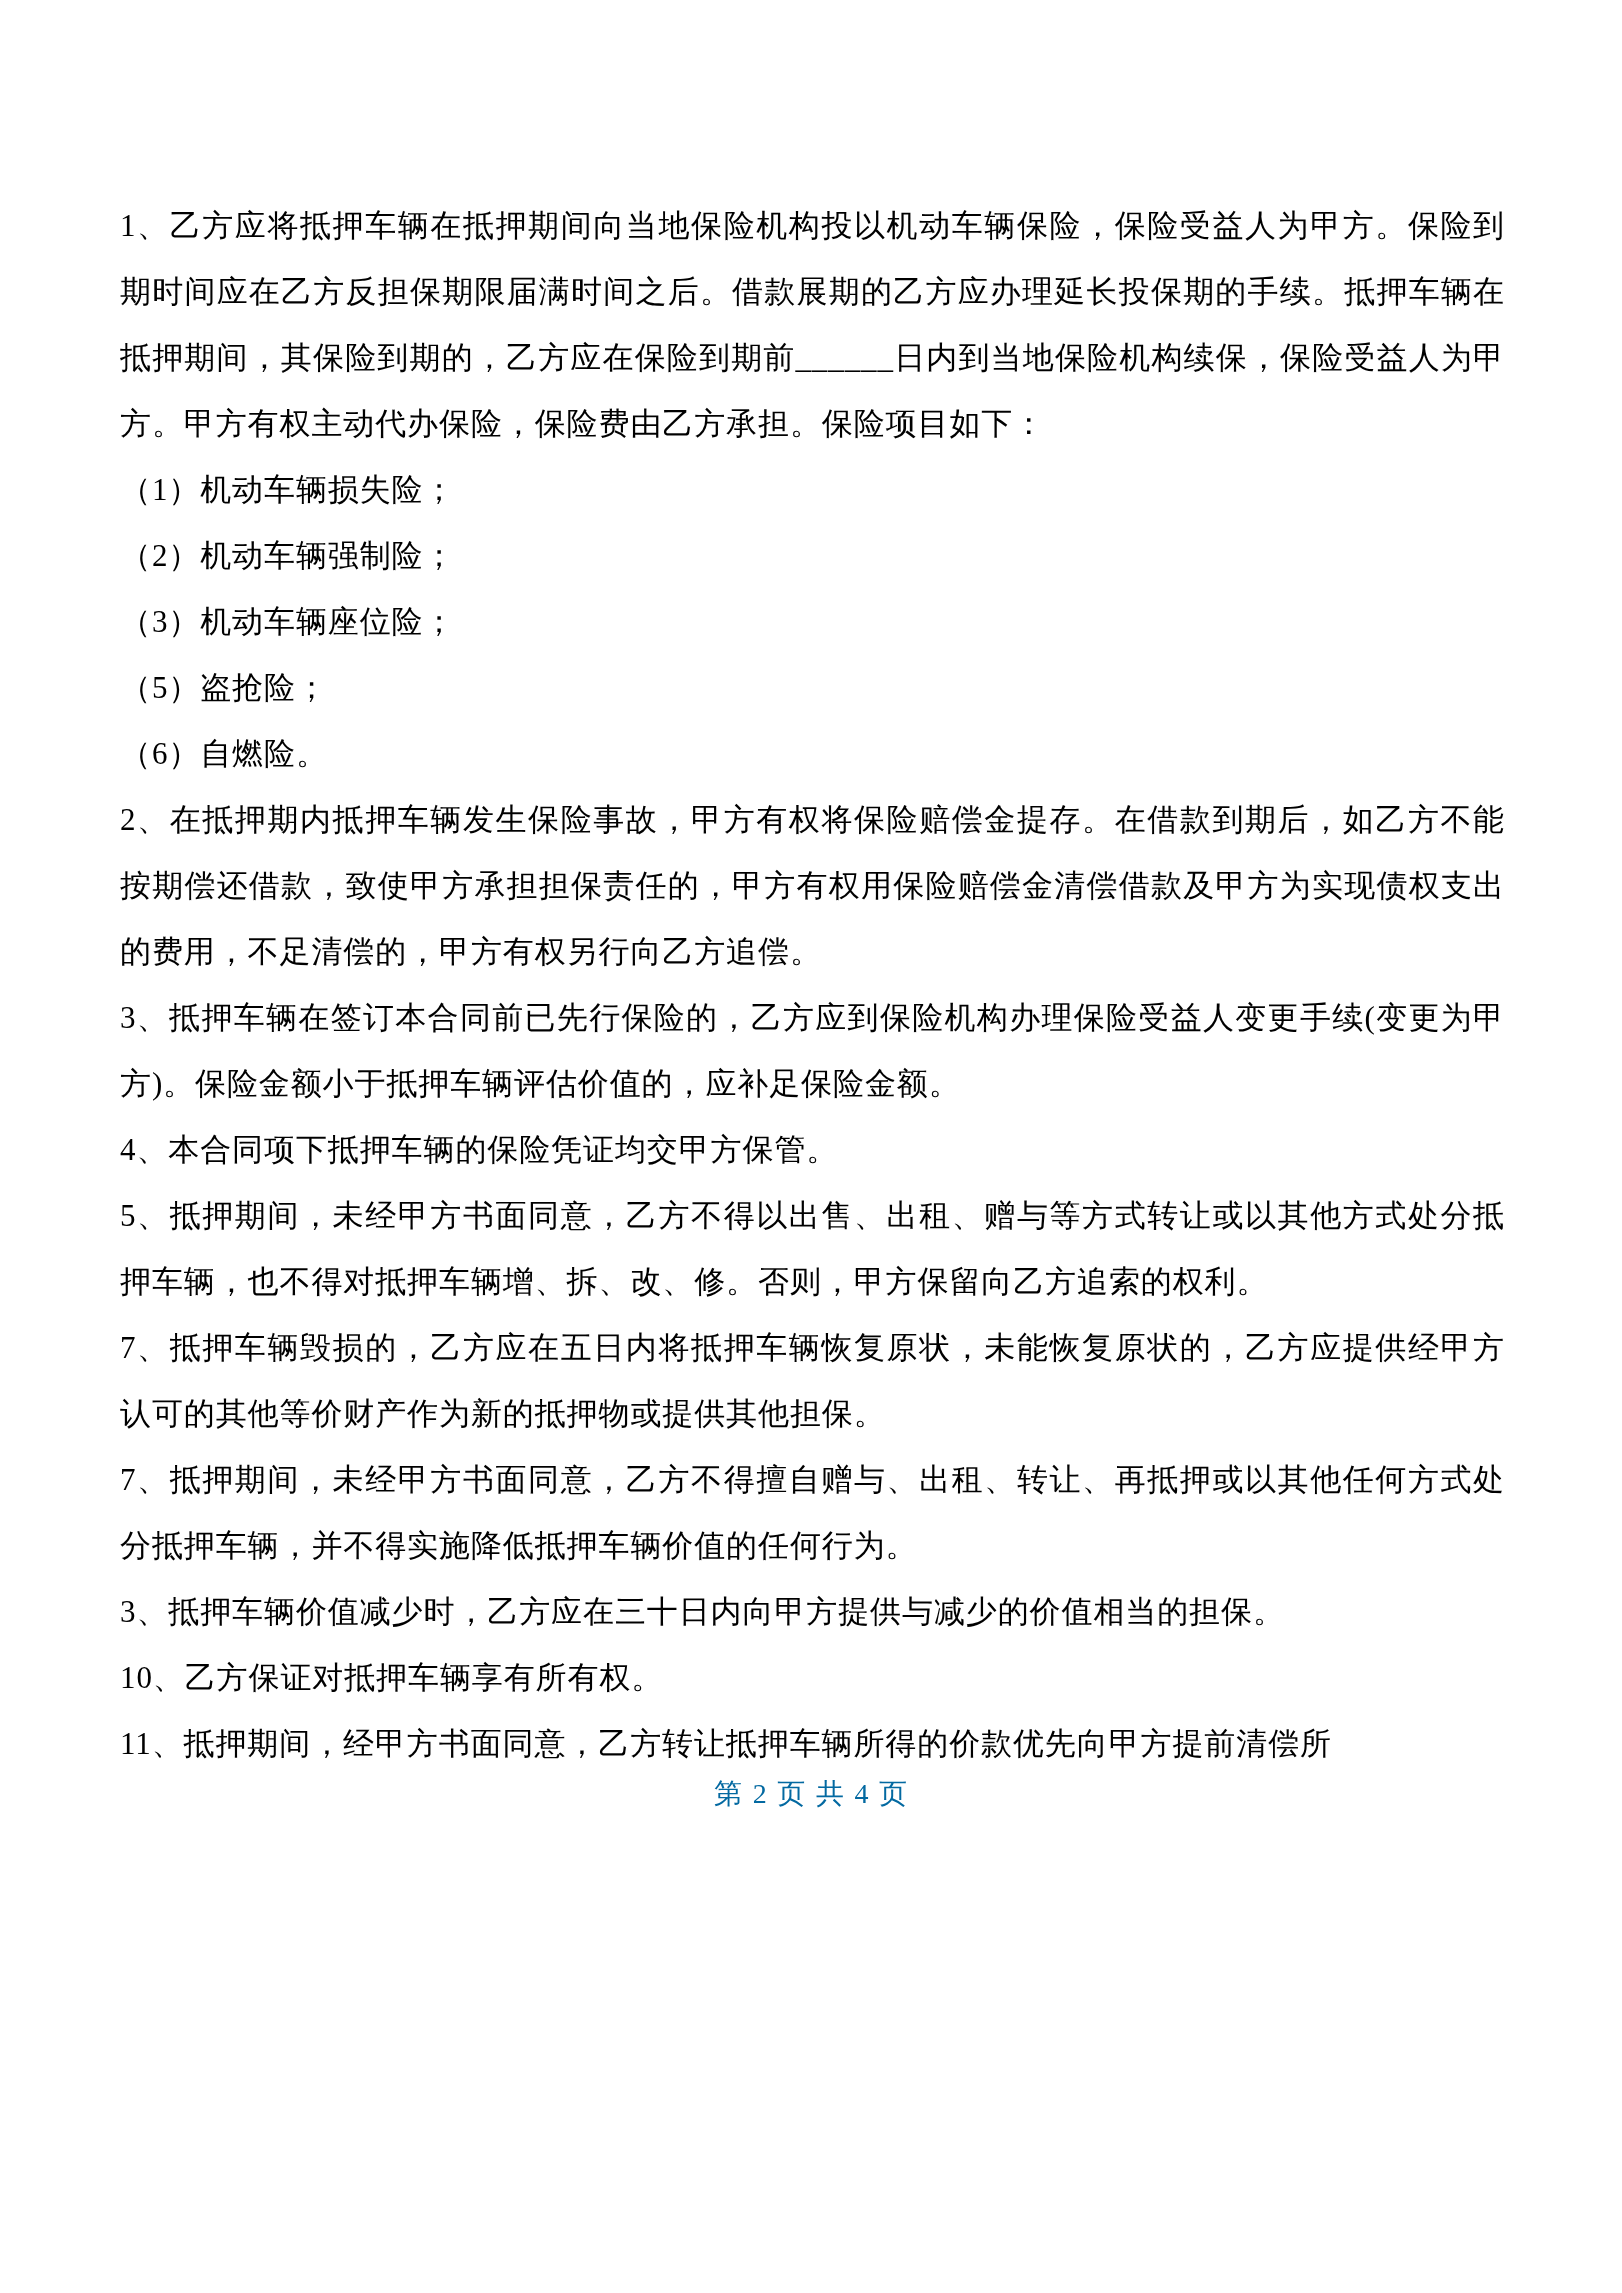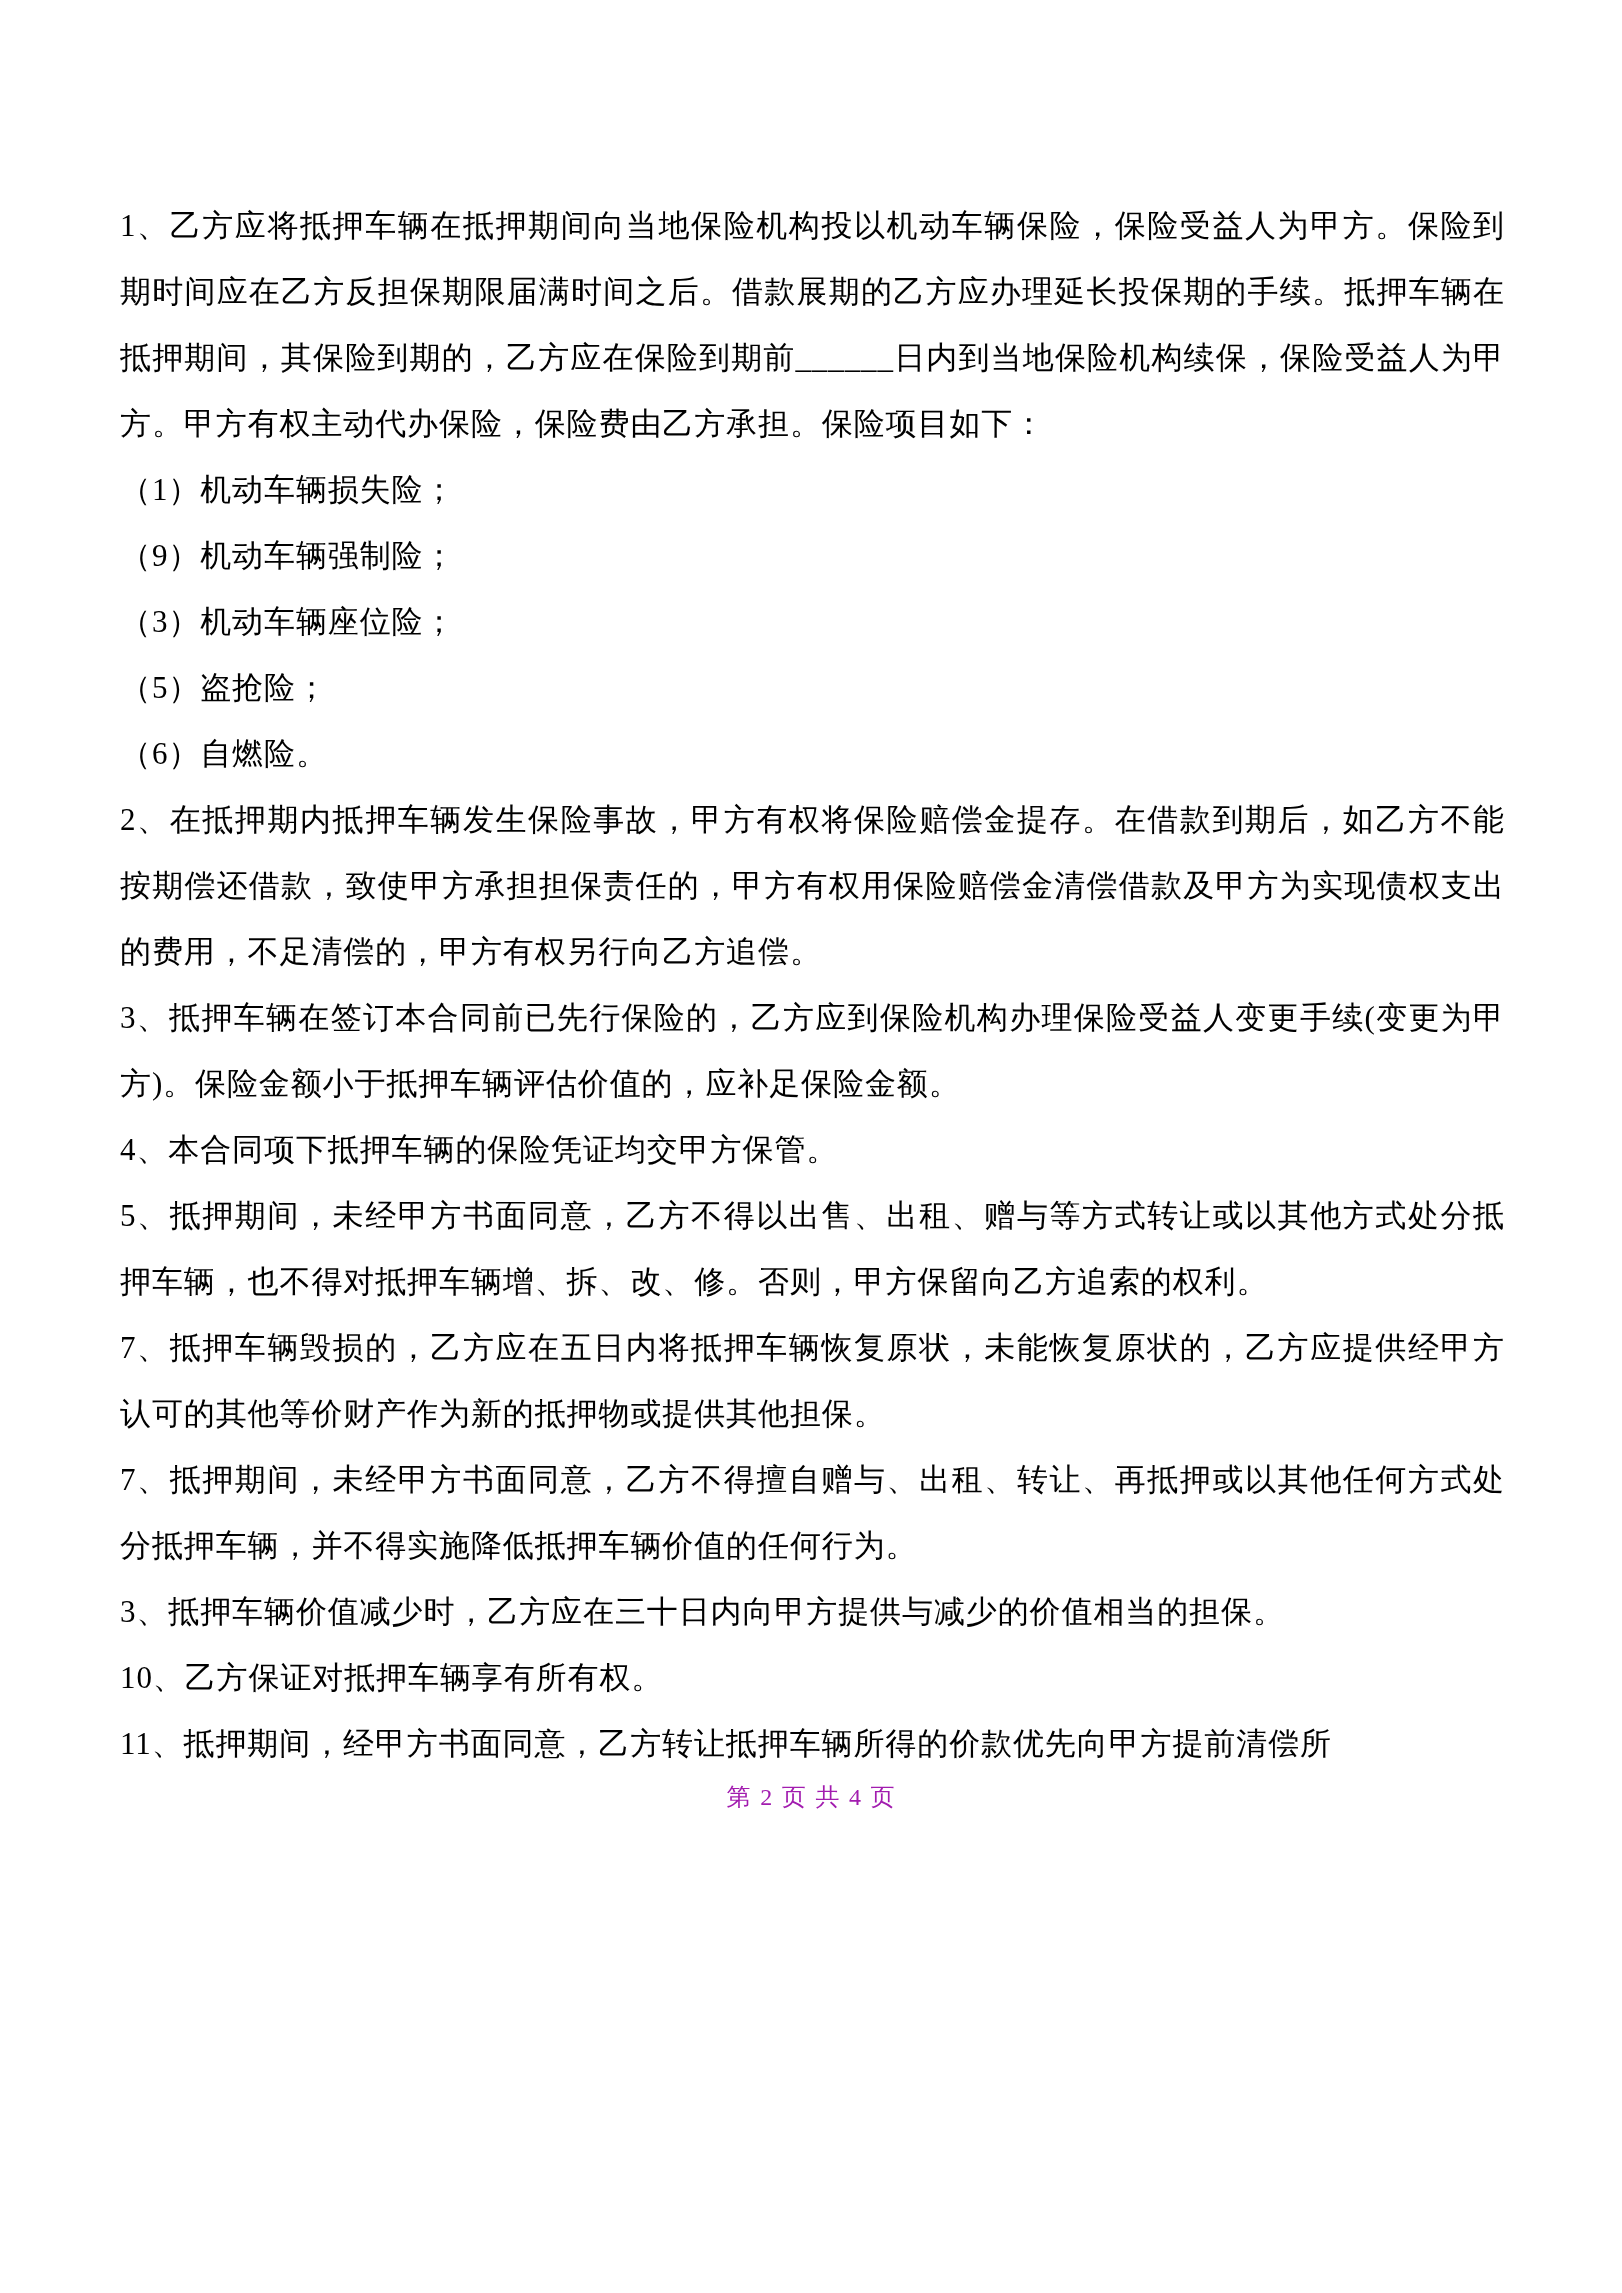--- a/index.html
+++ b/index.html
@@ -31,33 +31,33 @@
   .content p {
     margin: 0;
     padding: 0;
   }
   .footer {
     position: absolute;
     left: 0;
     right: 0;
     bottom: 35px;
     text-align: center;
-    font-size: 24px;
+    font-size: 28px;
     letter-spacing: 1.8px;
-    color: #a21caf;
+    color: #0369a1;
   }
 </style>
 </head>
 <body>
 
 <div class="page">
   <div class="content">
     <p>1、乙方应将抵押车辆在抵押期间向当地保险机构投以机动车辆保险，保险受益人为甲方。保险到期时间应在乙方反担保期限届满时间之后。借款展期的乙方应办理延长投保期的手续。抵押车辆在抵押期间，其保险到期的，乙方应在保险到期前______日内到当地保险机构续保，保险受益人为甲方。甲方有权主动代办保险，保险费由乙方承担。保险项目如下：</p>
     <p>（1）机动车辆损失险；</p>
-    <p>（9）机动车辆强制险；</p>
+    <p>（2）机动车辆强制险；</p>
     <p>（3）机动车辆座位险；</p>
     <p>（5）盗抢险；</p>
     <p>（6）自燃险。</p>
     <p>2、在抵押期内抵押车辆发生保险事故，甲方有权将保险赔偿金提存。在借款到期后，如乙方不能按期偿还借款，致使甲方承担担保责任的，甲方有权用保险赔偿金清偿借款及甲方为实现债权支出的费用，不足清偿的，甲方有权另行向乙方追偿。</p>
     <p>3、抵押车辆在签订本合同前已先行保险的，乙方应到保险机构办理保险受益人变更手续(变更为甲方)。保险金额小于抵押车辆评估价值的，应补足保险金额。</p>
     <p>4、本合同项下抵押车辆的保险凭证均交甲方保管。</p>
     <p>5、抵押期间，未经甲方书面同意，乙方不得以出售、出租、赠与等方式转让或以其他方式处分抵押车辆，也不得对抵押车辆增、拆、改、修。否则，甲方保留向乙方追索的权利。</p>
     <p>7、抵押车辆毁损的，乙方应在五日内将抵押车辆恢复原状，未能恢复原状的，乙方应提供经甲方认可的其他等价财产作为新的抵押物或提供其他担保。</p>
     <p>7、抵押期间，未经甲方书面同意，乙方不得擅自赠与、出租、转让、再抵押或以其他任何方式处分抵押车辆，并不得实施降低抵押车辆价值的任何行为。</p>
     <p>3、抵押车辆价值减少时，乙方应在三十日内向甲方提供与减少的价值相当的担保。</p>

